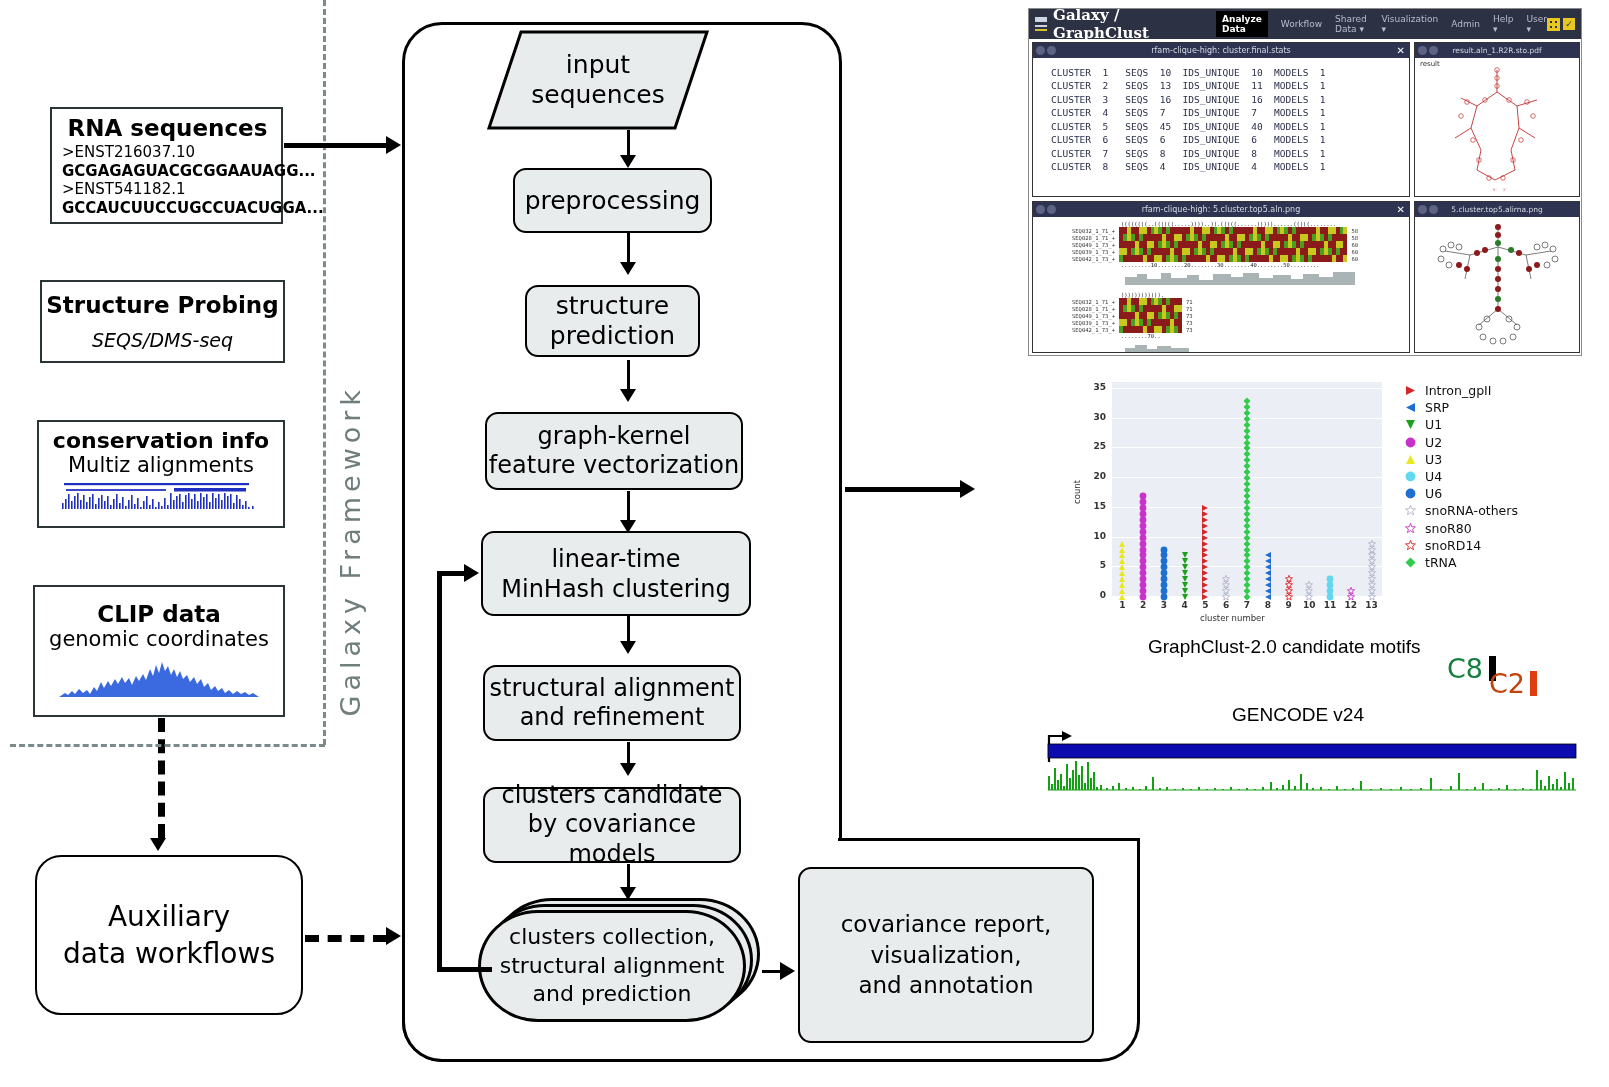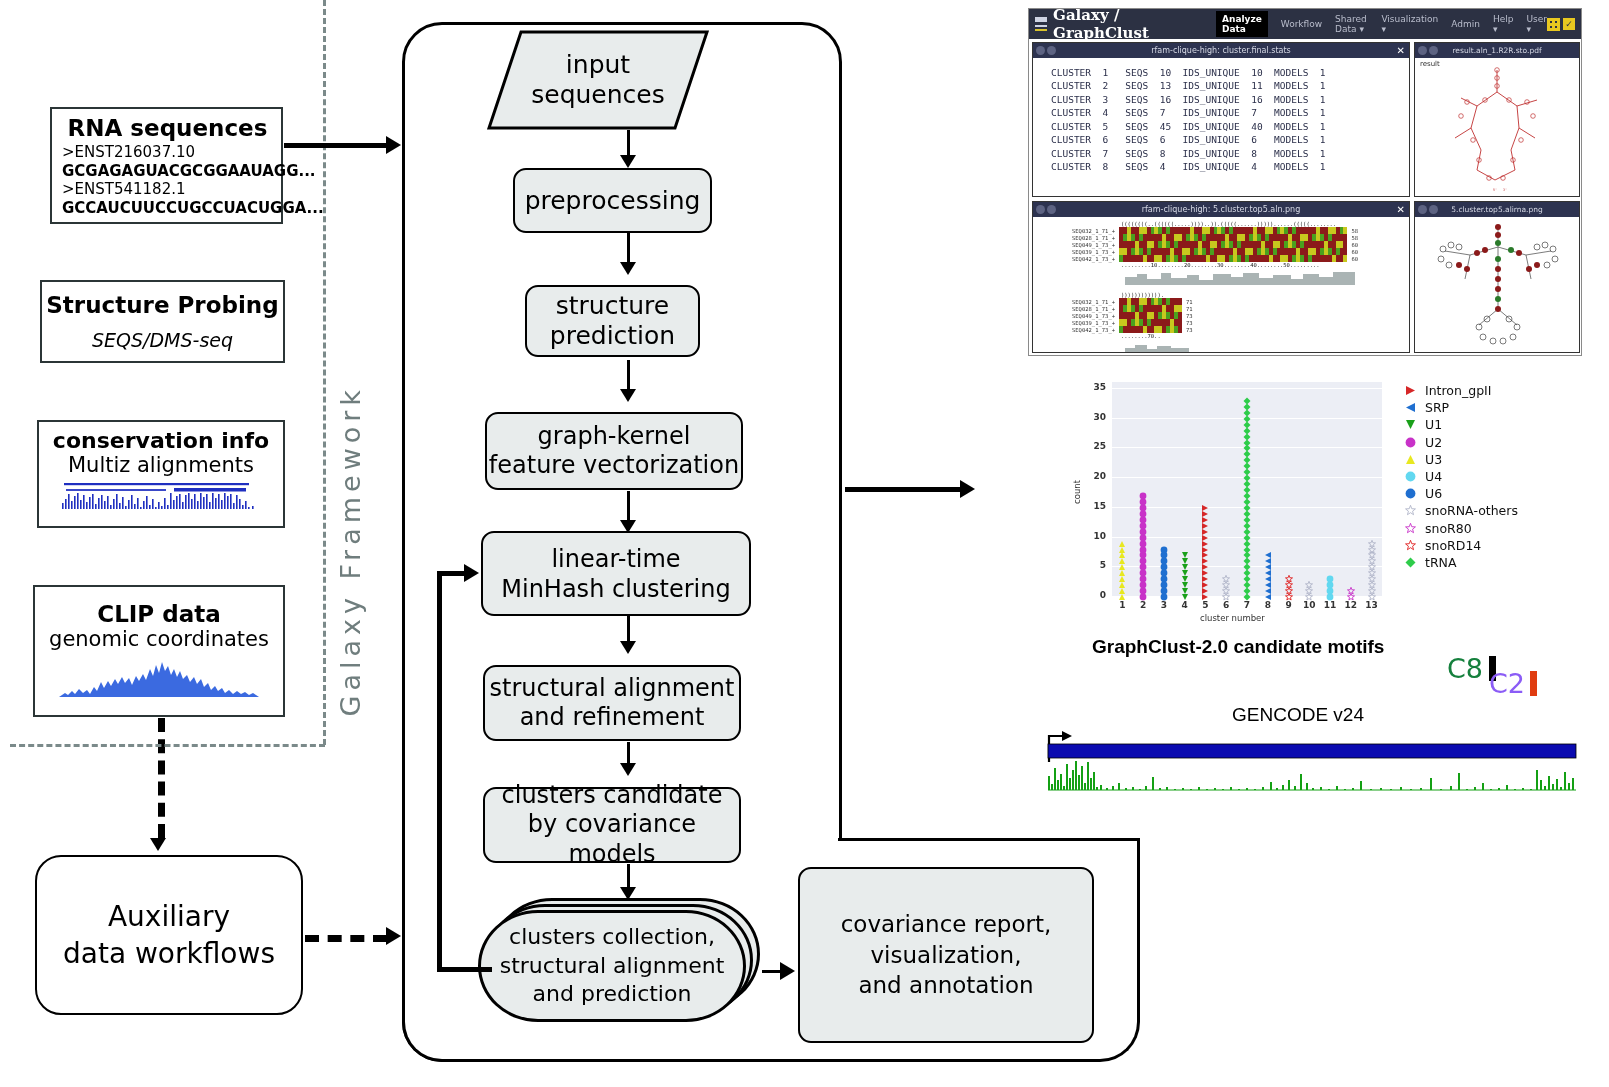--- a/index.html
+++ b/index.html
@@ -1469,28 +1469,28 @@
       </div>
       <div class="legend-item">
         <span class="mk"><svg width="11" height="11">
             <polygon points="5.5,0.5 10.5,5.5 5.5,10.5 0.5,5.5" fill="#2ecc4a"></polygon>
           </svg></span>
         <span class="legend-label">tRNA</span>
       </div>
     </div>
 </div>
 
-<div class="captxt" style="left:1092px; top:636px;font-weight:bold;">GraphClust-2.0 candidate motifs</div>
+<div class="captxt" style="left:1148px; top:636px;">GraphClust-2.0 candidate motifs</div>
 
 <div class="abs" style="left:1447px; top:653px; display:flex; align-items:center; gap:6px;">
   <span style="font-size:27px; color:#15803d;">C8</span>
   <span style="display:inline-block;width:7px;height:25px;background:#000;"></span>
 </div>
 <div class="abs" style="left:1489px; top:668px; display:flex; align-items:center; gap:5px;">
-  <span style="font-size:27px; color:#8b5cf6;">C2</span>
+  <span style="font-size:27px; color:#c2410c;">C2</span>
   <span style="display:inline-block;width:7px;height:25px;background:#e03c10;"></span>
 </div>
 
 <div class="captxt" style="left:1232px; top:704px;">GENCODE v24</div>
 
 <div class="abs" style="left:1040px; top:728px; width:540px; height:85px;">
   <svg width="540" height="85" viewBox="0 0 540 85" preserveAspectRatio="none">
 
     <path d="M9,34 L9,8 L24,8" stroke="#000" stroke-width="2.2" fill="none"></path>
     <polygon points="22,3 32,8 22,13" fill="#000"></polygon>

